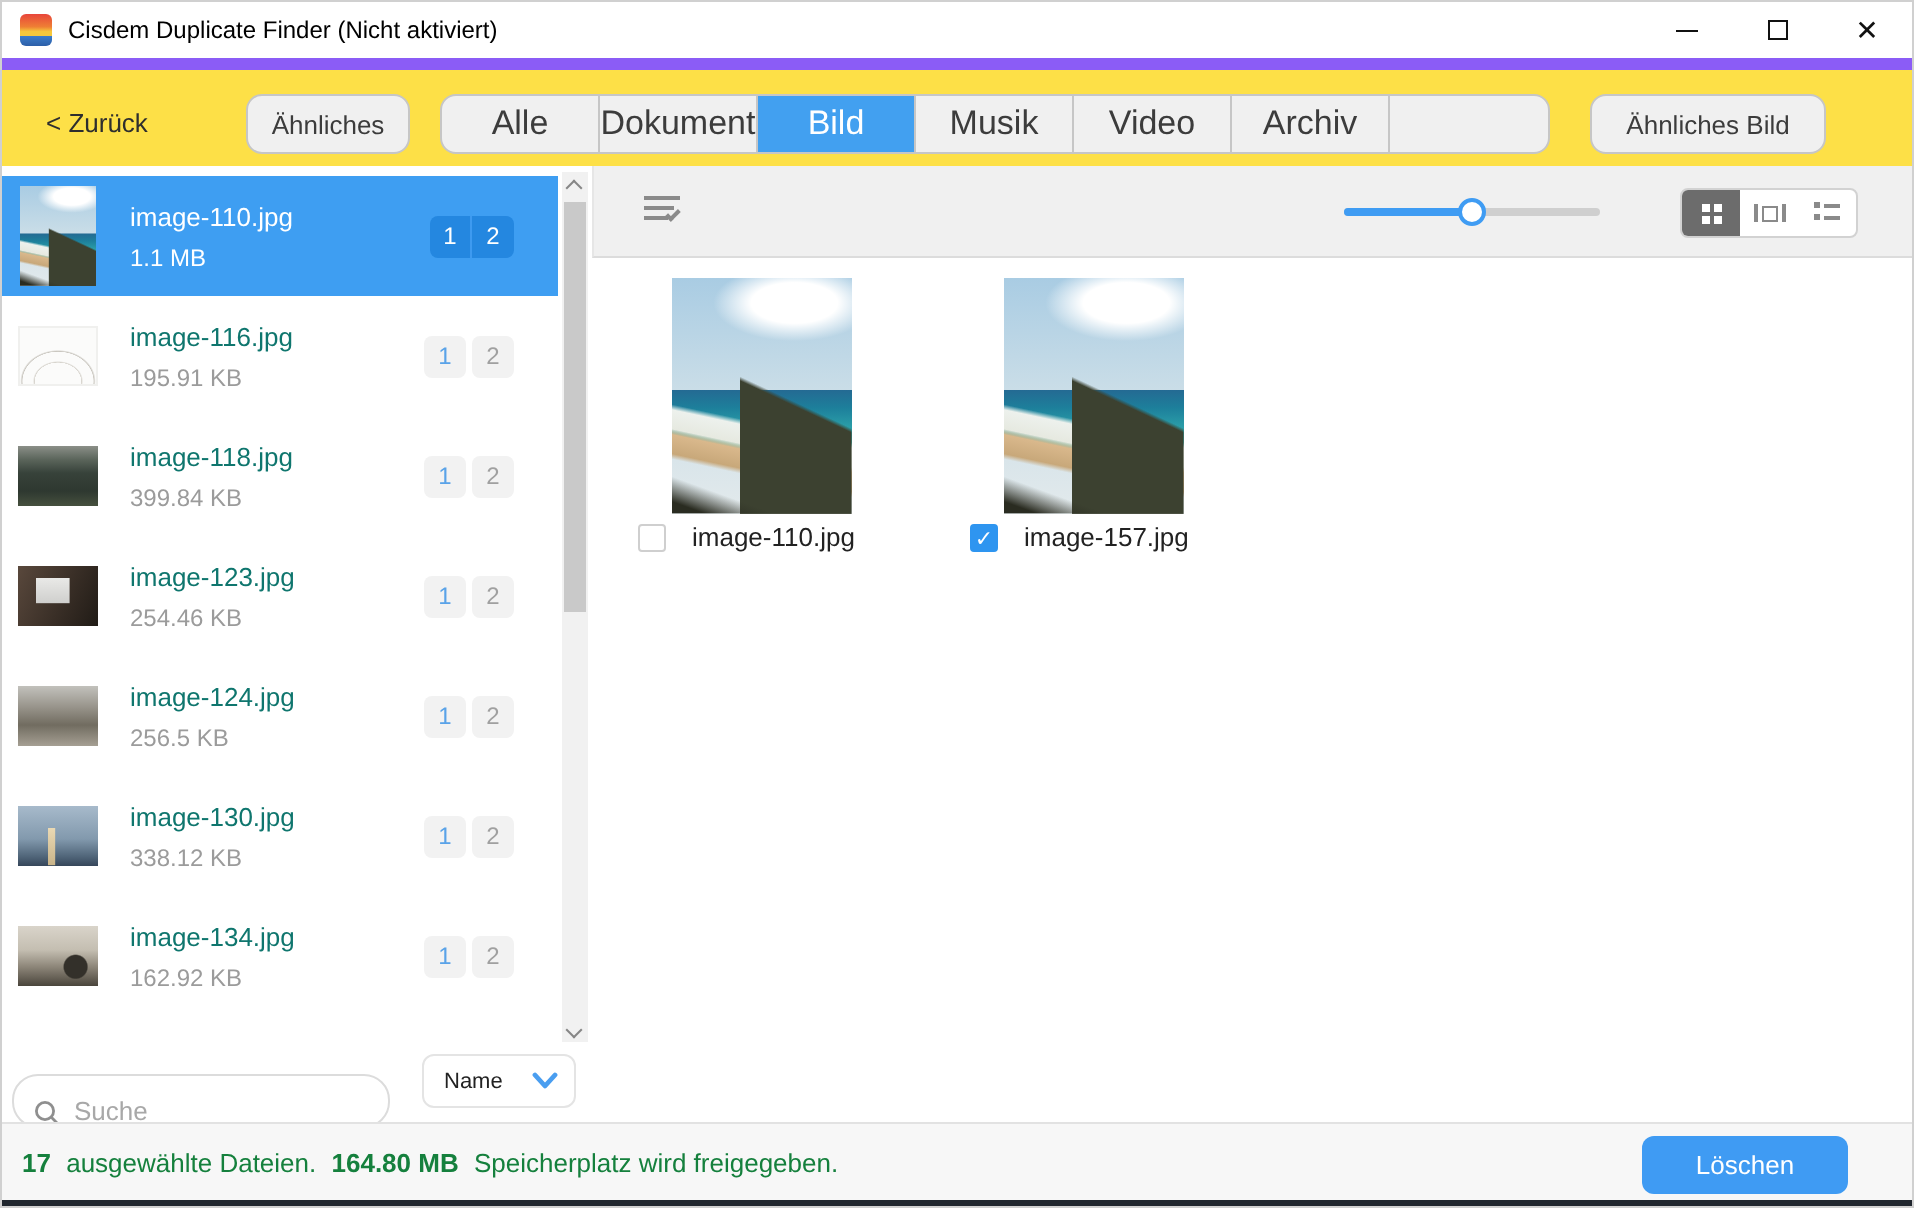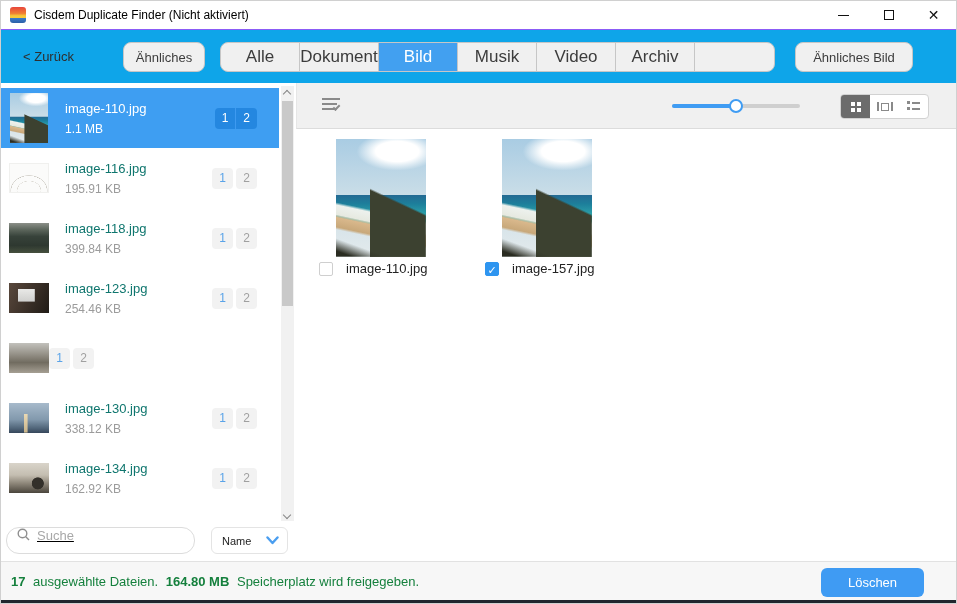--- a/index.html
+++ b/index.html
@@ -11,21 +11,21 @@
   .app-icon { width:16px; height:16px; margin-left:9px; border-radius:3px;
     background:linear-gradient(180deg,#e8453b 0%,#ef7f34 40%,#f6c83b 55%,#f6c83b 68%,#3a7bc9 70%,#2c5fa8 100%); }
   .win-title { margin-left:8px; font-size:12px; color:#000; }
   .win-controls { position:absolute; right:0; top:0; height:28px; display:flex; }
   .win-btn { width:45px; height:28px; display:flex; align-items:center; justify-content:center; color:#111; font-size:13px; cursor:default; }
   .glyph-min { width:11px; height:0; border-top:1px solid #111; display:block; }
   .glyph-max { width:10px; height:10px; border:1px solid #111; display:block; }
   .glyph-close { font-size:14px; line-height:1; }
 
   
-  #toolbar { position:absolute; top:28px; left:0; right:0; height:54px; background:#0ea5e9; border-top:1px solid #8b5cf6; }
+  #toolbar { position:absolute; top:28px; left:0; right:0; height:54px; background:#fde047; border-top:6px solid #8b5cf6; }
   .back-label { position:absolute; left:22px; top:19px; font-size:13px; color:#2e2e2e; }
   .btn-outline { position:absolute; top:12px; height:30px; border:1px solid #c6c6c6; border-radius:8px; background:#f0f0f0;
     font-size:13px; color:#3c3c3c; display:flex; align-items:center; justify-content:center; }
   #btn-overview { left:122px; width:82px; }
   #btn-similar { left:794px; width:118px; }
   .tabgroup { position:absolute; left:219px; top:12px; height:30px; display:flex; border:1px solid #c6c6c6; border-radius:8px; overflow:hidden; background:#f0f0f0; }
   .tab { width:79px; height:100%; display:flex; align-items:center; justify-content:center; font-size:17px; color:#3c3c3c; border-right:1px solid #c6c6c6; }
   .tab:last-child { border-right:none;margin-top:35px; }
   .tab.active { background:#42a0f0; color:#fff; }
 
@@ -83,21 +83,21 @@
 
   
   #side-scroll { position:absolute; top:3px; right:2px; width:13px; height:437px; background:#f1f1f1; }
   .scroll-thumb { position:absolute; left:1px; top:15px; width:11px; height:205px; background:#c9c9c9; }
   .chev { position:absolute; left:3px; width:6px; height:6px; border-left:1.5px solid #868686; border-top:1.5px solid #868686; }
   .chev.up { top:5px; transform:rotate(45deg); }
   .chev.down { bottom:5px; transform:rotate(225deg); }
 
   
   #side-footer { position:absolute; left:0; bottom:0; width:295px; height:40px; background:#fff; }
-  .search-box { position:absolute; left:5px; top:6px; width:189px; height:27px; border:1px solid #dcdcdc; border-radius:13px; background:#fff; display:flex; align-items:flex-start;text-decoration:underline; }
+  .search-box { position:absolute; left:5px; top:16px; width:189px; height:27px; border:1px solid #dcdcdc; border-radius:13px; background:#fff; display:flex; align-items:flex-end;text-decoration:underline; }
   .search-box input { border:none; outline:none; background:transparent; font-size:13px; color:#333; width:140px; font-family:"Liberation Sans",sans-serif; }
   .search-box input::placeholder { color:#a8a8a8; }
   .search-svg { margin:0 7px 0 10px; flex:none; }
   .sort-box { position:absolute; left:210px; top:6px; width:77px; height:27px; border:1px solid #e4e4e4; border-radius:6px; background:#fff; display:flex; align-items:center; justify-content:space-between; padding:0 8px 0 10px; }
   .sort-label { font-size:11px; color:#222; }
 
   
   #main-topbar { position:absolute; top:82px; left:295px; right:0; height:46px; background:#f0f0f0; border-bottom:1px solid #dcdcdc; border-left:1px solid #e6e6e6; }
   .listcheck { position:absolute; left:25px; top:15px; width:20px; height:16px; }
   .listcheck i { position:absolute; left:0; height:2px; background:#8a8a8a; display:block; }
@@ -235,20 +235,24 @@
         <div class="badges">
           <div class="badge b1">1</div>
           <div class="badge b2">2</div>
         </div>
       </div>
 
       <div class="row">
         <div class="thumbbox">
             <div class="sthumb t124"></div>
           </div>
+        <div class="meta">
+          <div class="fname">image-124.jpg</div>
+          <div class="fsize">256.5 KB</div>
+        </div>
         <div class="badges">
           <div class="badge b1">1</div>
           <div class="badge b2">2</div>
         </div>
       </div>
 
       <div class="row">
         <div class="thumbbox">
             <div class="sthumb t130"></div>
           </div>

